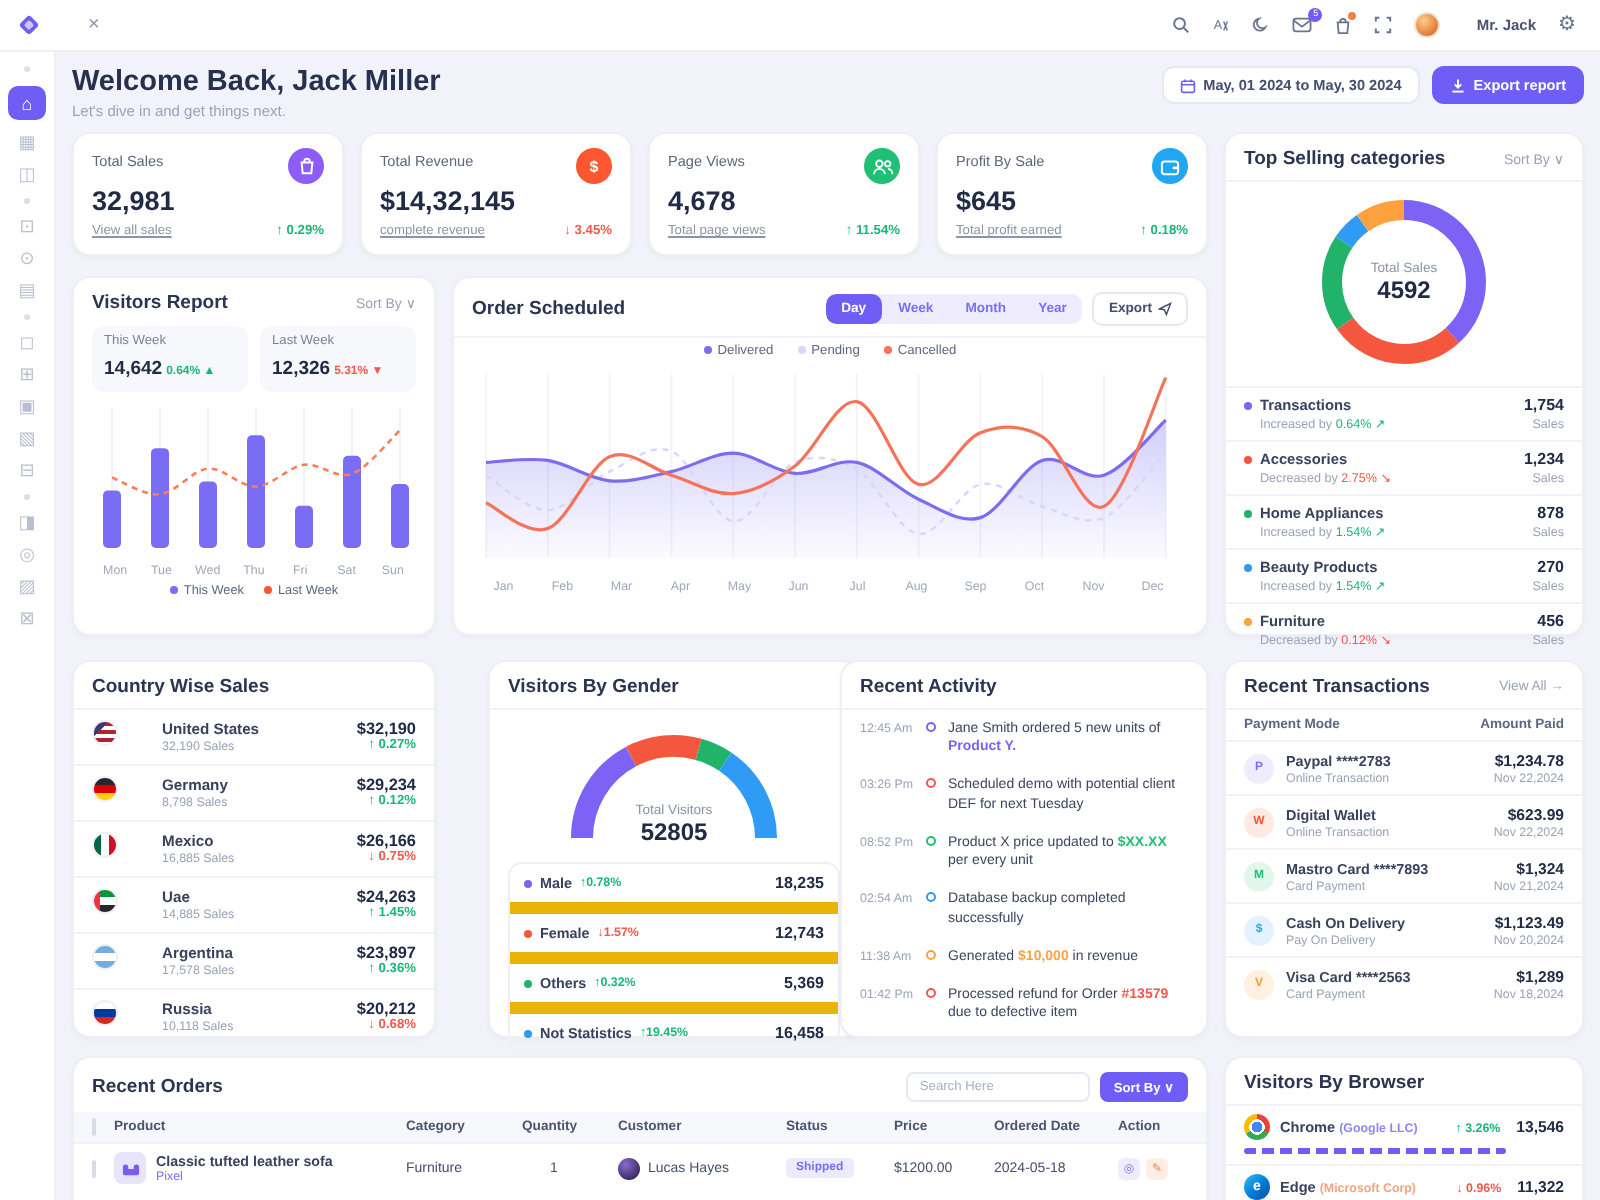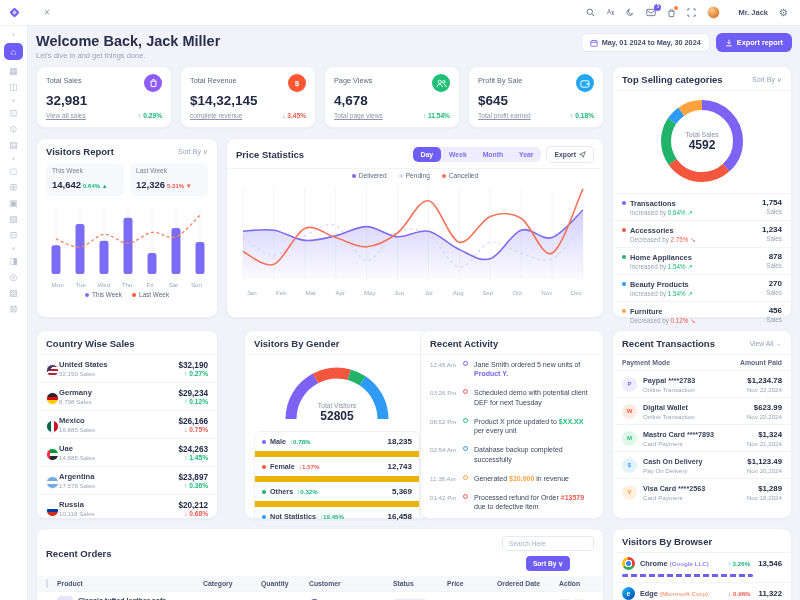--- a/index.html
+++ b/index.html
@@ -84,21 +84,21 @@
   .os-tabs { display:flex; background:#efedfd; border-radius:5px; overflow:hidden; }
   .os-tab { font-size:6.8px; padding:4px 8px; color:#7a6ff0; font-weight:bold; cursor:pointer; }
   .os-tab.active { background:#6e5ef6; color:#fff; border-radius:5px; }
   .os-export { display:flex; align-items:center; gap:3px; font-size:6.8px; font-weight:bold; color:#444e6d; background:#fff; border:1px solid #e6e9f2; border-radius:5px; padding:4px 7px; cursor:pointer; }
   .os-legend { display:flex; justify-content:center; gap:12px; font-size:6.6px; color:#5d6780; padding:3px 0 2px; }
   .os-months { display:flex; padding:0 12px 0 10px; }
   .os-months span { flex:1; text-align:center; font-size:6.2px; color:#a0a8ba; }
 
   
   #country-sales { left:36px; top:330px; width:182px; height:189px; }
-  .country-row { display:flex; align-items:flex-end; gap:0; padding:5px 9px; border-top:1px solid #f1f3f8; }
+  .country-row { display:flex; align-items:flex-start; gap:22px; padding:5px 9px; border-top:1px solid #f1f3f8; }
   .flag { width:13px; height:13px; border-radius:50%; flex:none; border:1px solid #eef0f5; }
   .country-name { font-size:7.6px; font-weight:bold; color:#39425c; }
   .country-sub { font-size:6.2px; color:#9aa3b8; margin-top:1px; }
   .country-right { margin-left:auto; text-align:right; }
   .country-amt { font-size:8.2px; font-weight:bold; color:#222b45; }
 
   
   #gender { left:244px; top:330px; width:186px; height:189px; }
   .gauge-wrap { position:relative; display:flex; justify-content:center; padding-top:4px; }
   .gauge-center { position:absolute; bottom:2px; left:50%; transform:translateX(-50%); text-align:center; }
@@ -123,21 +123,21 @@
   .tx-row { display:flex; align-items:center; gap:6px; padding:4.5px 9px; border-top:1px solid #f1f3f8; }
   .tx-ic { width:15px; height:15px; border-radius:50%; display:flex; align-items:center; justify-content:center; font-size:6px; font-weight:bold; flex:none; }
   .tx-name { font-size:7.2px; font-weight:bold; color:#39425c; }
   .tx-sub { font-size:6.2px; color:#9aa3b8; margin-top:1px; }
   .tx-right { margin-left:auto; text-align:right; }
   .tx-amt { font-size:7.8px; font-weight:bold; color:#222b45; }
 
   
   #orders { left:36px; top:528px; width:568px; height:80px; }
   .orders-head { display:flex; align-items:center; padding:7px 9px 5px; }
-  .orders-tools { margin-left:auto; display:flex; gap:5px; align-items:center;flex-direction:column; }
+  .orders-tools { margin-left:auto; display:flex; gap:5px; align-items:center; }
   .search-input { width:92px; height:15px; border:1px solid #e6e9f2; border-radius:4px; font-size:6.6px; padding:0 6px; color:#444e6d; font-family:inherit; }
   .search-input::placeholder { color:#a8b0c2; }
   .sortby-btn { background:#6e5ef6; color:#fff; border:none; border-radius:4px; height:15px; padding:0 7px; font-size:6.6px; font-weight:bold; font-family:inherit; cursor:pointer; }
   .ot-grid { display:grid; grid-template-columns:20px 146px 58px 48px 84px 54px 50px 62px 28px; align-items:center; }
   .ot-head { background:#f7f8fc; padding:4px 0; font-size:6.8px; font-weight:bold; color:#4a5370; }
   .ot-row { padding:4px 0; border-top:1px solid #f1f3f8; font-size:7px; color:#444e6d; }
   .chk { width:8px; height:8px; border:1px solid #d8dce8; border-radius:2px; background:#f4f5fa; margin:0 auto; }
   .prod-cell { display:flex; align-items:center; gap:5px; }
   .prod-thumb { width:16px; height:16px; border-radius:4px; background:#e8e4fb; display:flex; align-items:center; justify-content:center; flex:none; }
   .prod-name { font-size:7.1px; font-weight:bold; color:#39425c; }
@@ -240,21 +240,21 @@
       <div class="sb-dot"></div>
       <div class="sb-item"><span>◨</span></div>
       <div class="sb-item"><span>◎</span></div>
       <div class="sb-item"><span>▨</span></div>
       <div class="sb-item"><span>⊠</span></div>
     </div>
 
   <div class="welcome">
     <div>
       <div class="w-title">Welcome Back, Jack Miller</div>
-      <div class="w-sub">Let's dive in and get things done.</div>
+      <div class="w-sub">Let's dive in and get things next.</div>
     </div>
     <div class="w-right">
       <div class="date-chip">
         <svg width="8" height="8" viewBox="0 0 10 10">
             <rect x="1" y="2" width="8" height="7" rx="1" fill="none" stroke="#6e5ef6" stroke-width="1"></rect>
             <line x1="1" y1="4.2" x2="9" y2="4.2" stroke="#6e5ef6" stroke-width="1"></line>
             <line x1="3.2" y1="1" x2="3.2" y2="2.6" stroke="#6e5ef6" stroke-width="1"></line>
             <line x1="6.8" y1="1" x2="6.8" y2="2.6" stroke="#6e5ef6" stroke-width="1"></line>
           </svg>
         <span>May, 01 2024 to May, 30 2024</span>
@@ -452,21 +452,21 @@
         <span>Sun</span>
       </div>
     <div class="vr-legend" id="visitors-legend">
         <span><span class="leg-dot" style="background:#7b6cf6"></span>This Week</span>
         <span><span class="leg-dot" style="background:#fd5631"></span>Last Week</span>
       </div>
   </div>
 
   <div class="card" id="order-stats">
     <div class="card-head">
-      <span class="card-title">Price Statistics</span>
+      <span class="card-title">Order Scheduled</span>
       <div class="os-controls">
         <div class="os-tabs" id="order-tabs">
             <span class="os-tab active">Day</span>
             <span class="os-tab">Week</span>
             <span class="os-tab">Month</span>
             <span class="os-tab">Year</span>
           </div>
         <div class="os-export">
           <span>Export</span>
           <svg width="7" height="7" viewBox="0 0 10 10">

